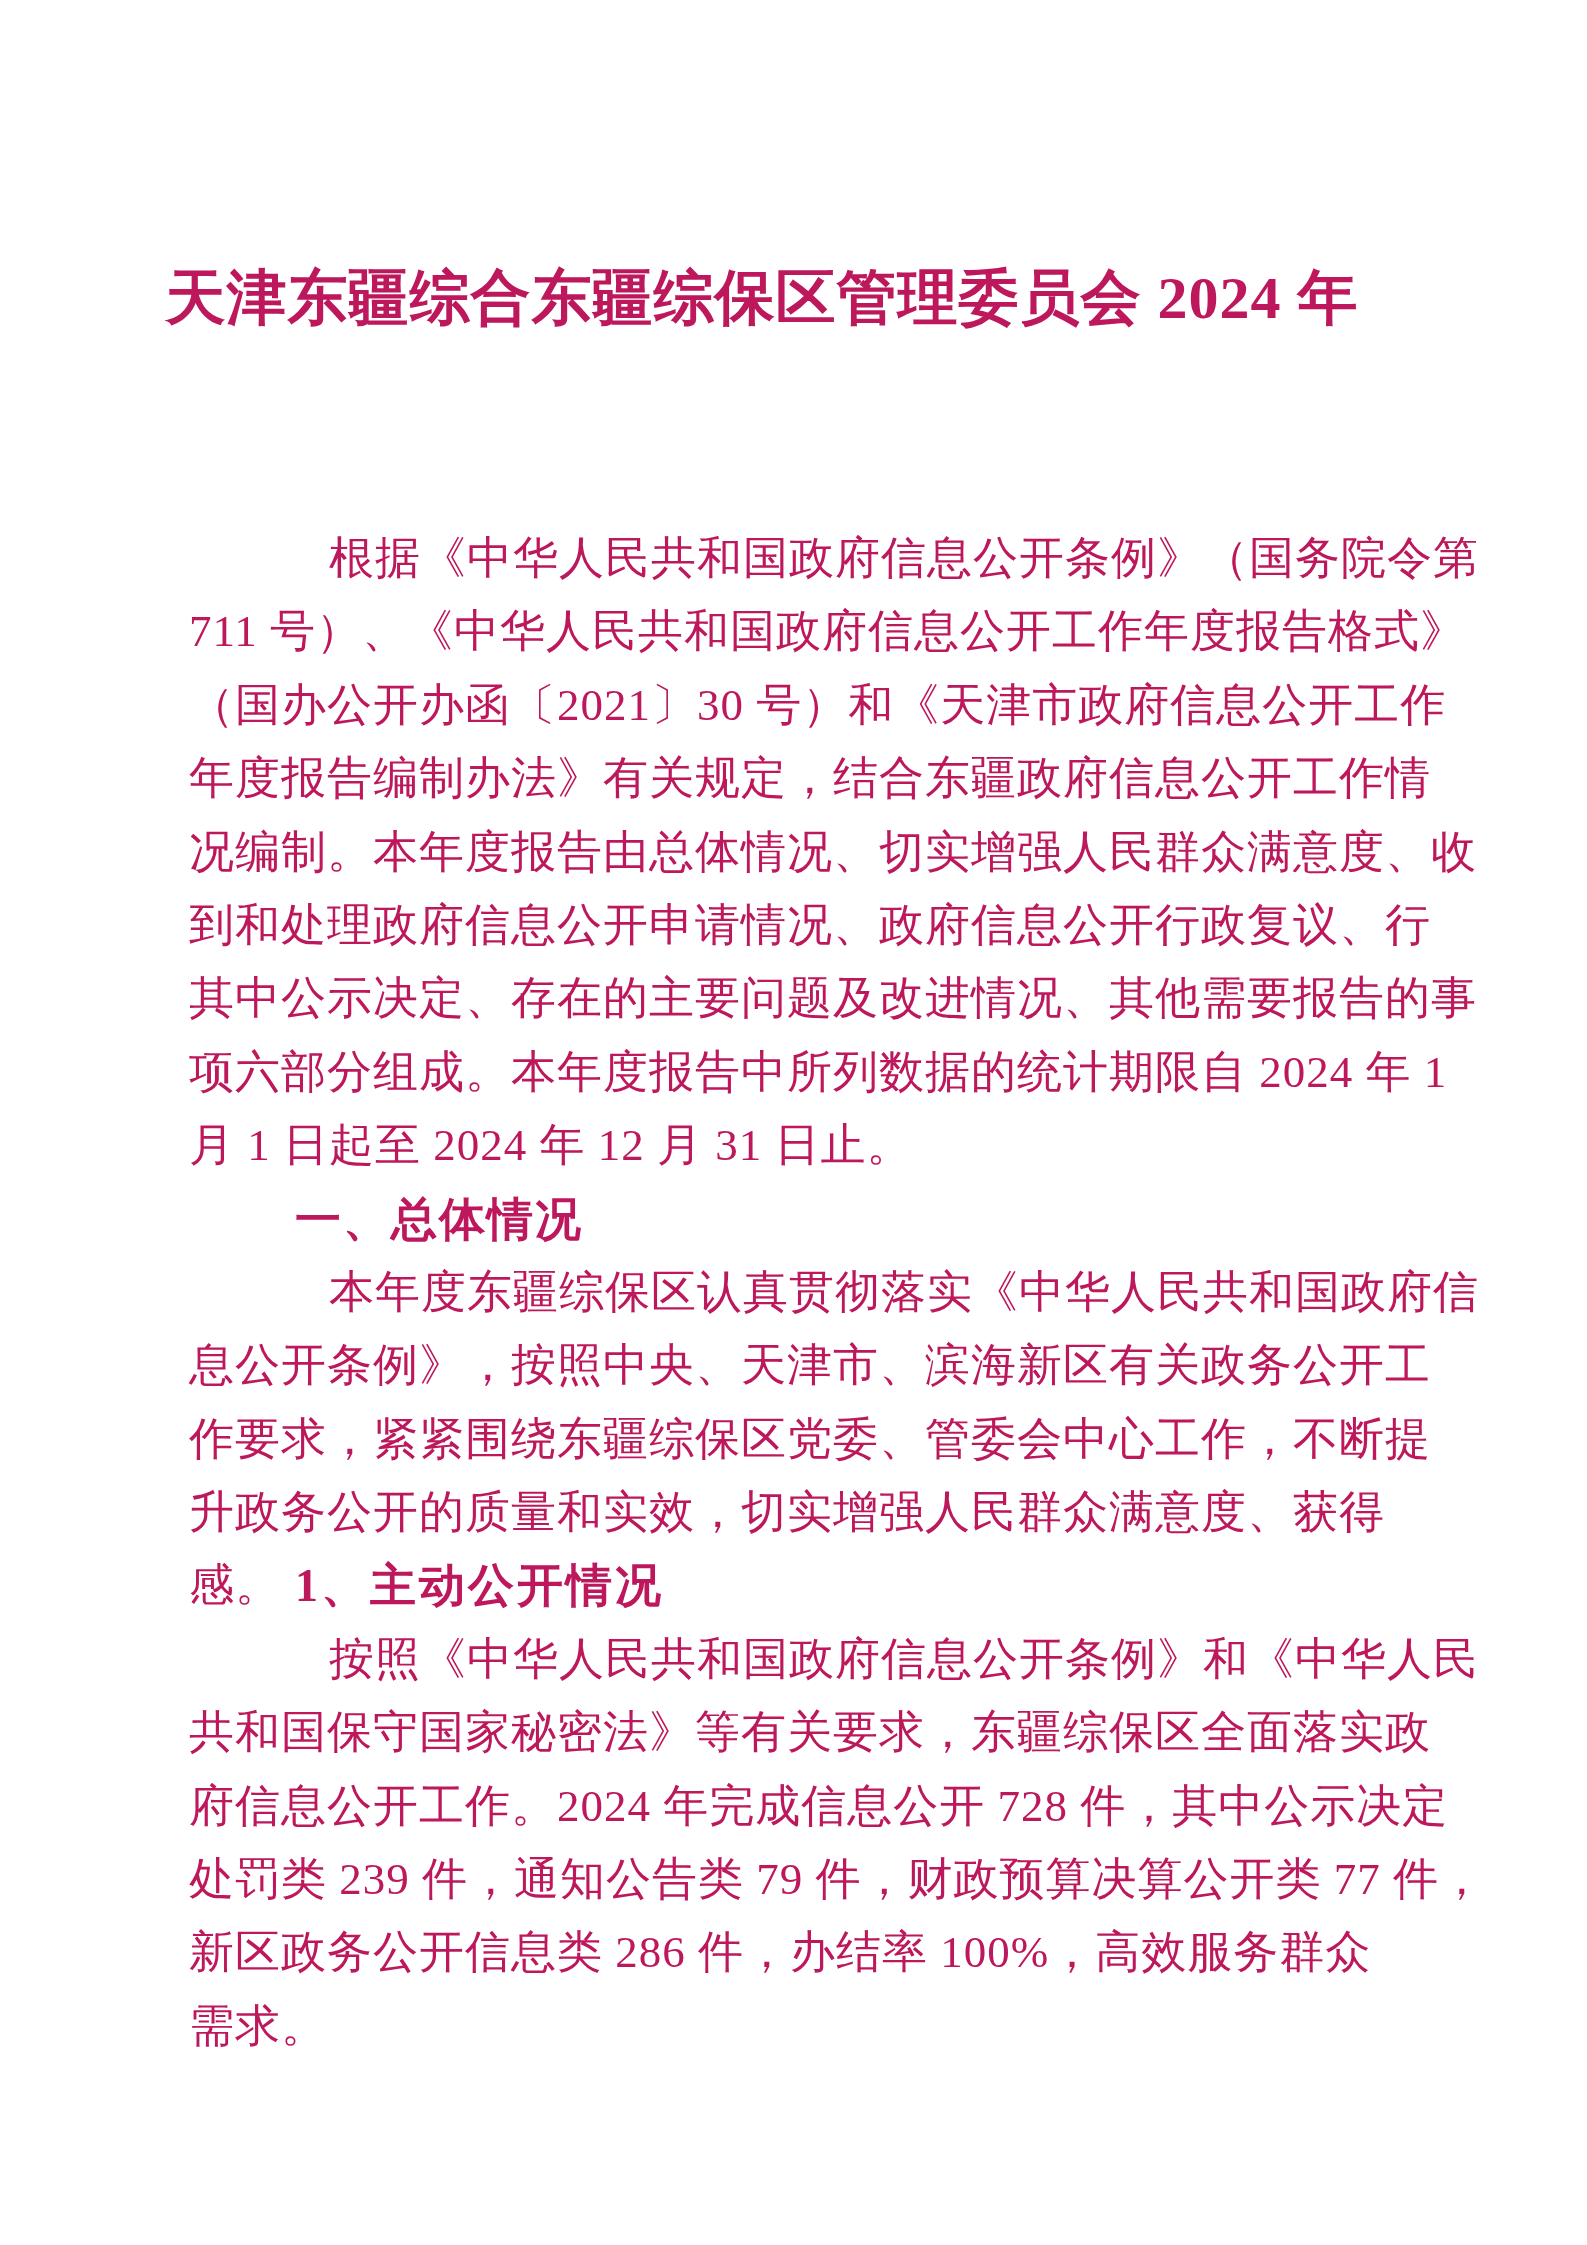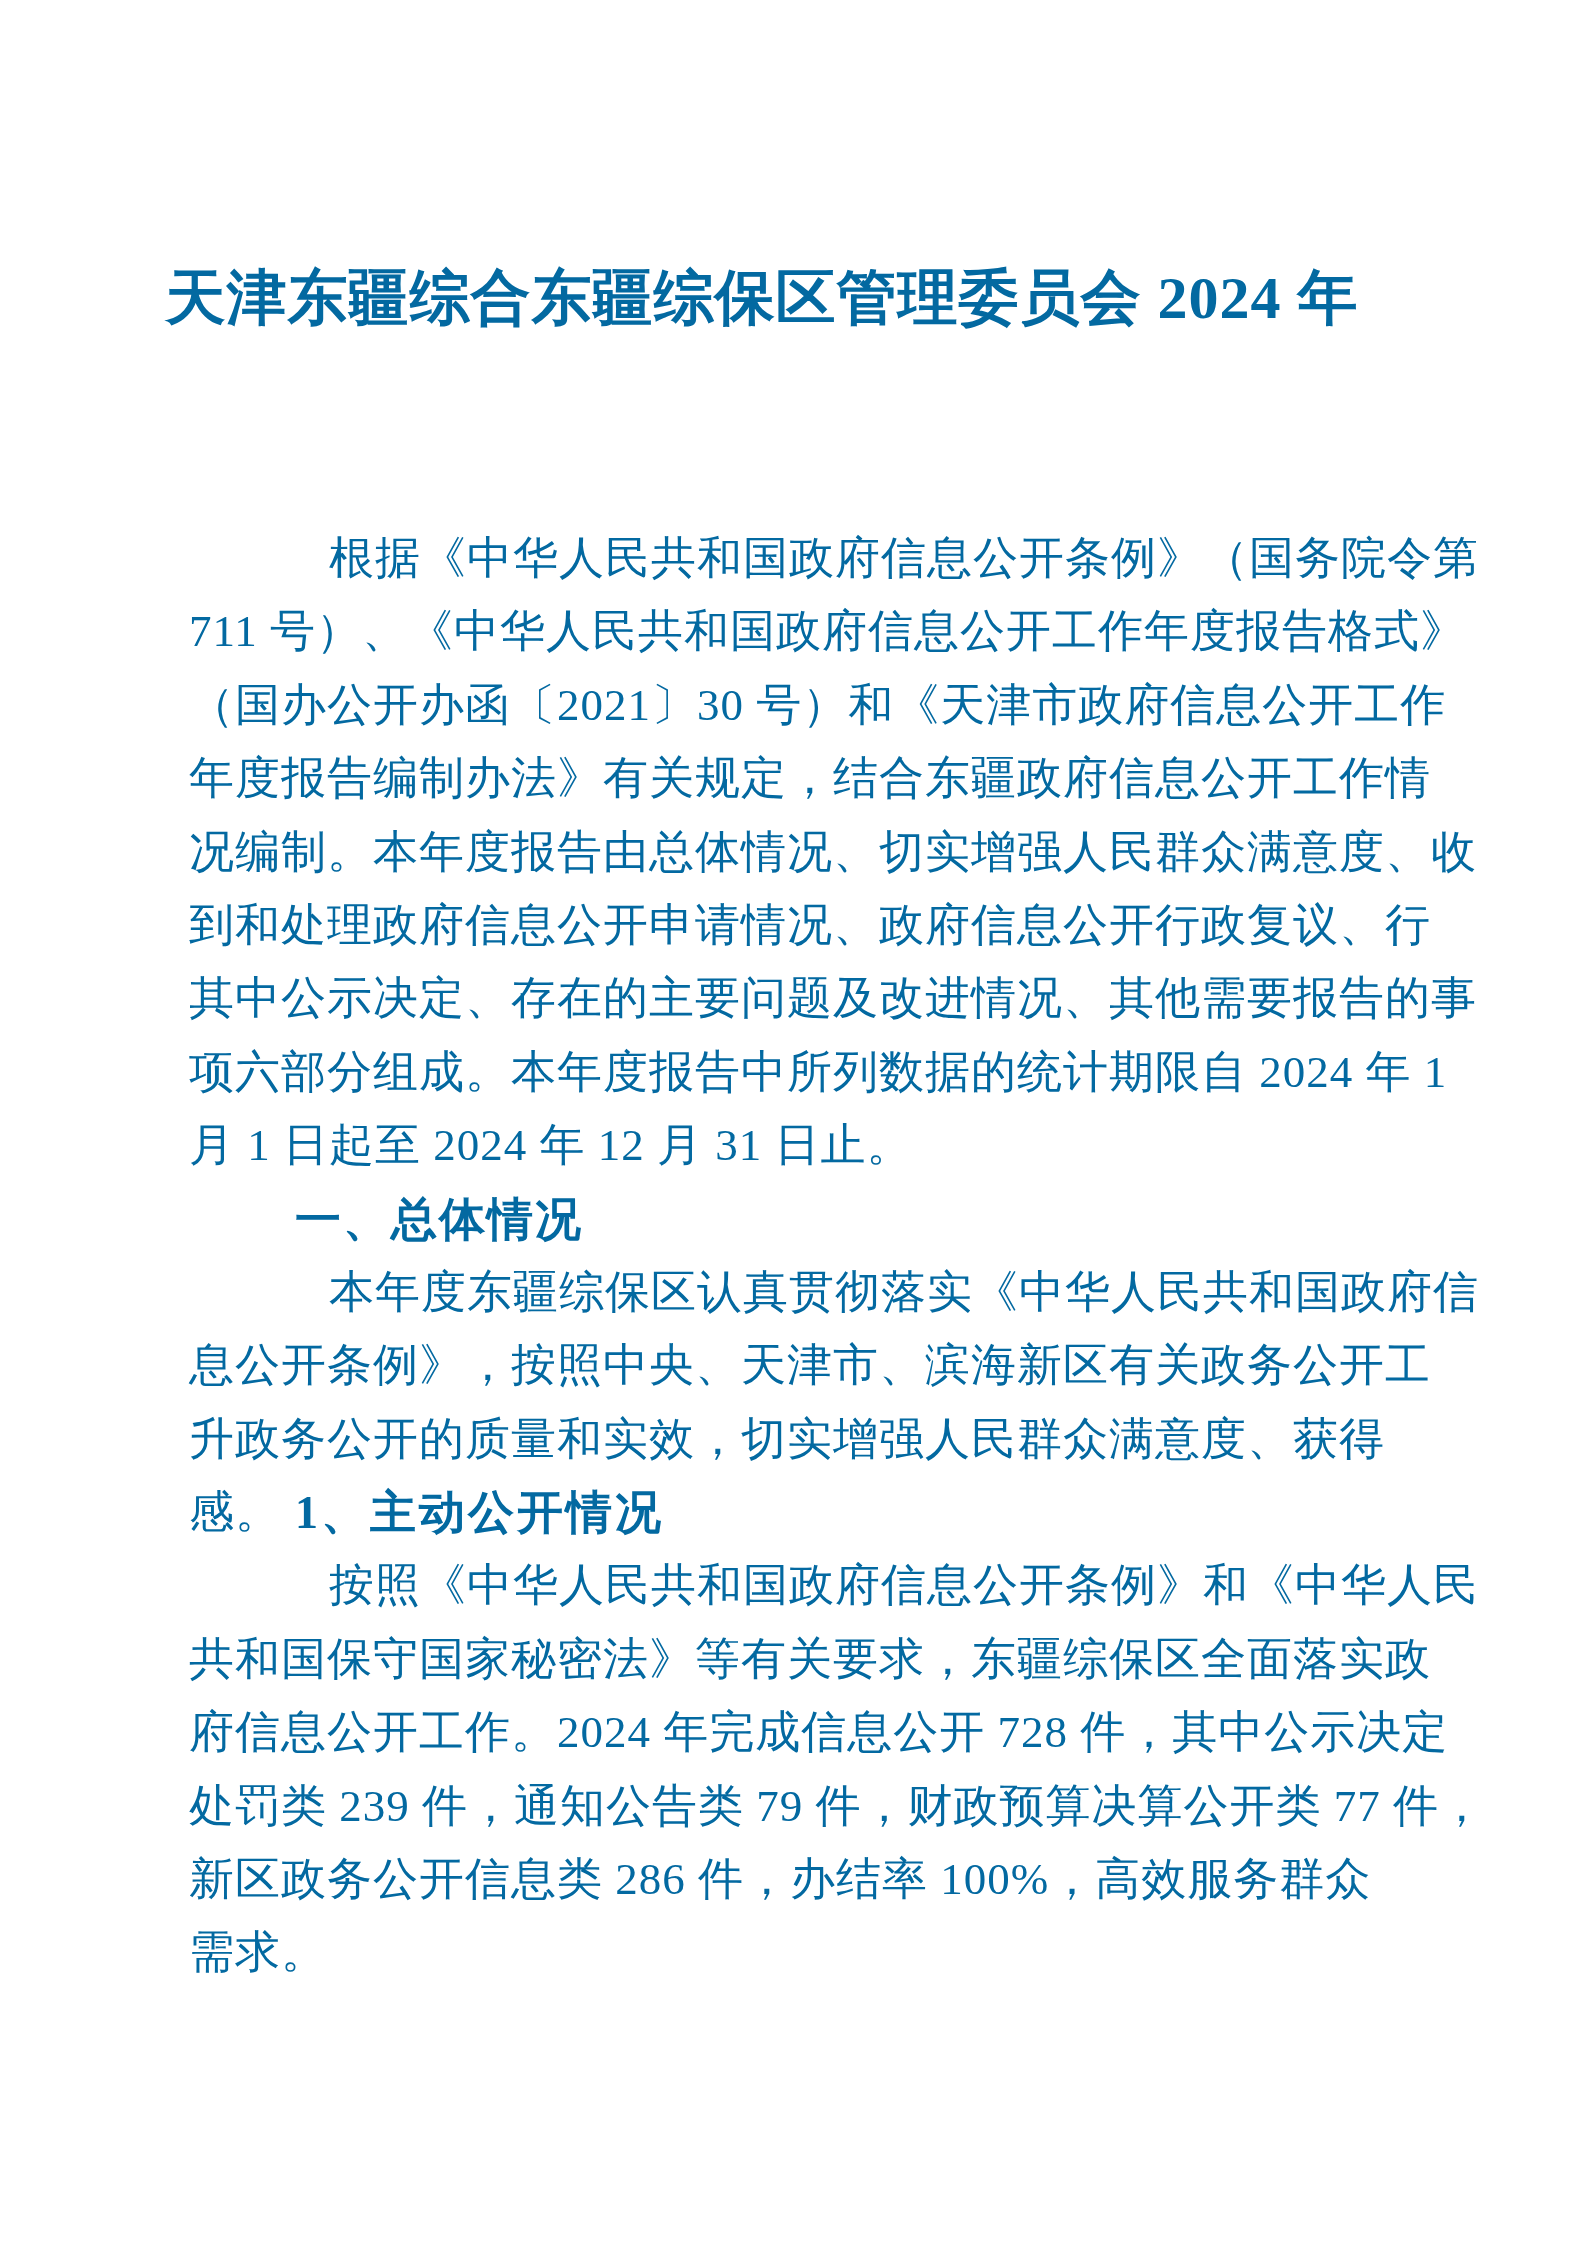--- a/index.html
+++ b/index.html
@@ -5,21 +5,21 @@
   html, body {
     margin: 0;
     padding: 0;
     background: #ffffff;
   }
   .page {
     position: relative;
     width: 1524px;
     height: 2245px;
     background: #ffffff;
-    color: #0369a1;
+    color: #be185d;
     overflow: hidden;
     font-family: "Liberation Serif", "DejaVu Serif", serif;
   }
   .doc-title {
     position: absolute;
     top: 256px;
     left: 100px;
     right: 100px;
     text-align: center;
     font-weight: bold;
@@ -93,20 +93,21 @@
       <div class="line">其中公示决定、存在的主要问题及改进情况、其他需要报告的事</div>
       <div class="line">项六部分组成。本年度报告中所列数据的统计期限自 2024 年 1</div>
       <div class="line last">月 1 日起至 2024 年 12 月 31 日止。</div>
     </div>
 
     <div class="heading-hei">一、总体情况</div>
 
     <div>
       <div class="line first">本年度东疆综保区认真贯彻落实《中华人民共和国政府信</div>
       <div class="line">息公开条例》，按照中央、天津市、滨海新区有关政务公开工</div>
+      <div class="line">作要求，紧紧围绕东疆综保区党委、管委会中心工作，不断提</div>
       <div class="line last">升政务公开的质量和实效，切实增强人民群众满意度、获得感。</div>
     </div>
 
     <div class="heading-kai">1、主动公开情况</div>
 
     <div>
       <div class="line first">按照《中华人民共和国政府信息公开条例》和《中华人民</div>
       <div class="line">共和国保守国家秘密法》等有关要求，东疆综保区全面落实政</div>
       <div class="line">府信息公开工作。2024 年完成信息公开 728 件，其中公示决定</div>
       <div class="line">处罚类 239 件，通知公告类 79 件，财政预算决算公开类 77 件，</div>

